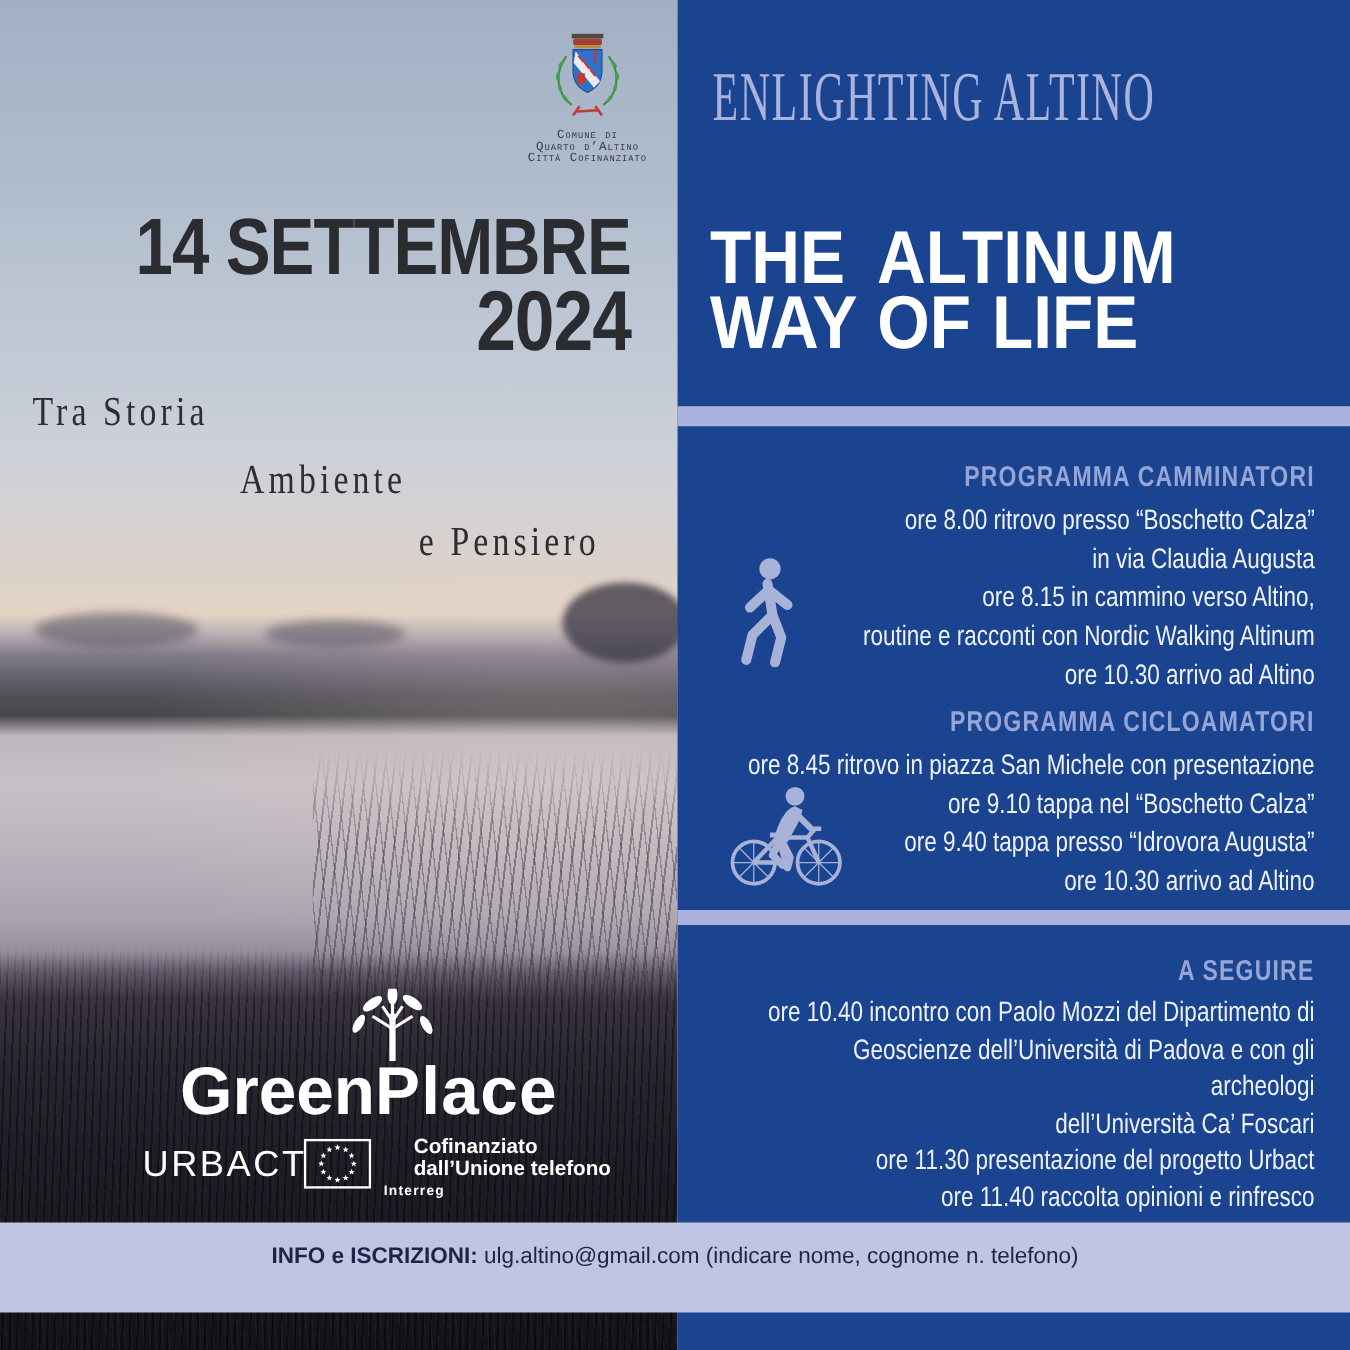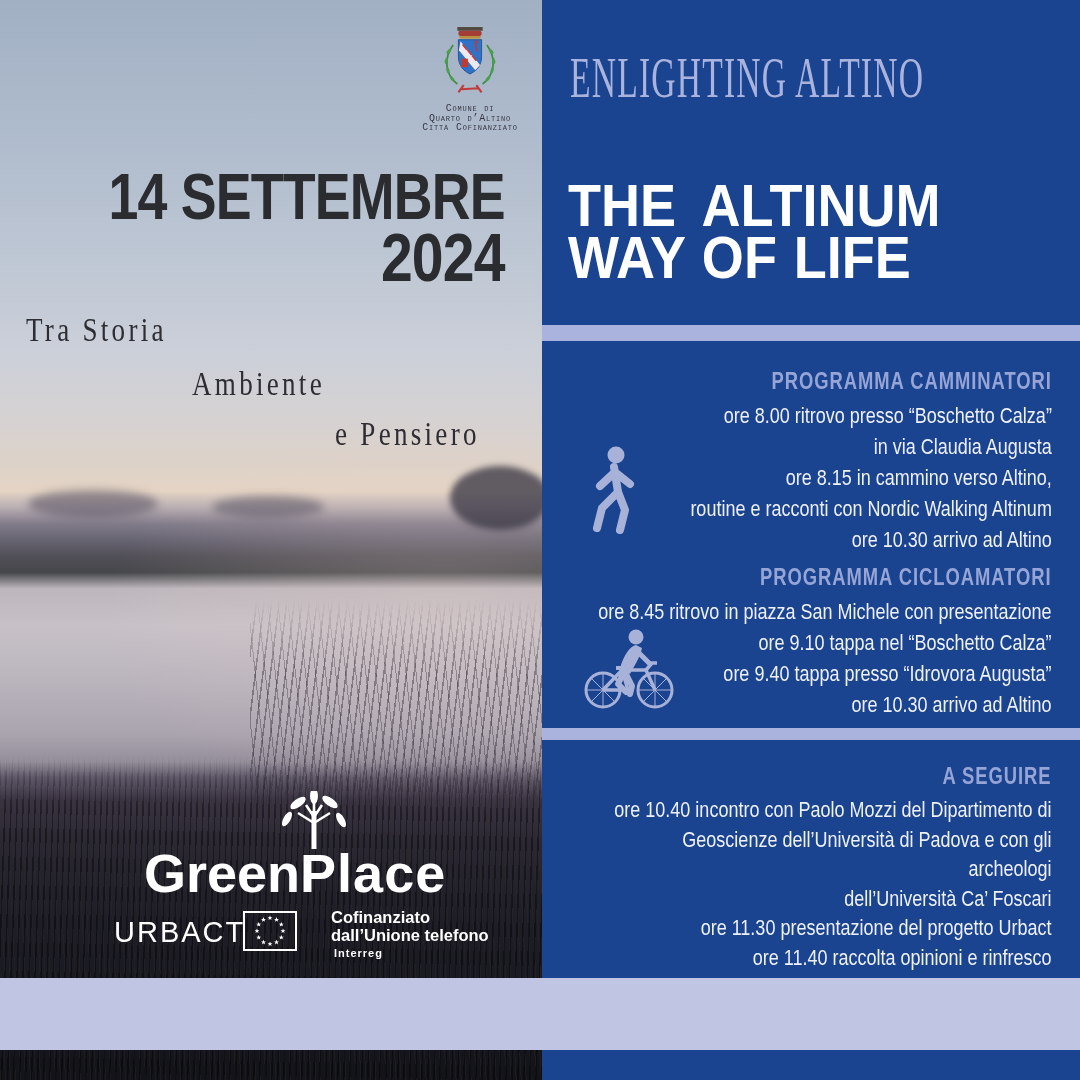--- a/index.html
+++ b/index.html
@@ -101,21 +101,21 @@
   .gp-bold{font-weight:700;padding-left:28px;}
   .gp-light{font-weight:700;letter-spacing:1px;}
   .plant{position:absolute;left:276px;top:791px;width:76px;height:58px;z-index:2;color:#fff;}
   .urbact{
     position:absolute;left:114px;top:916px;z-index:2;color:#fff;font-weight:400;
     font-size:29px;letter-spacing:2px;white-space:nowrap;
   }
   .euflag{position:absolute;left:243px;top:911px;width:54px;height:40px;z-index:2;}
   .eu-text{position:absolute;left:307px;top:908px;z-index:2;color:#fff;white-space:nowrap;}
   .eu-l12{font-weight:700;font-size:16.5px;line-height:18px;margin-left:24px;}
-  .eu-l3{font-weight:700;font-size:11px;letter-spacing:1px;margin-top:3px;padding-left:27px;}
+  .eu-l3{font-weight:700;font-size:11px;letter-spacing:1px;margin-top:3px;}
   
   .footerbar{
     position:absolute;left:0;top:978px;width:1080px;height:72px;background:#bfc5e2;z-index:3;
     text-align:center;color:#1d2547;padding-top:12px;box-sizing:border-box;
   }
   .foot-line{font-size:18px;line-height:29px;}
   .foot-bold{font-weight:700;}
 </style>
 </head>
 <body>
@@ -268,15 +268,18 @@
       </g>
     </svg>
   </div>
   <div class="eu-text">
     <div class="eu-l12">Cofinanziato</div>
     <div class="eu-l12">dall’Unione telefono</div>
     <div class="eu-l3">Interreg</div>
   </div>
 
   <div class="footerbar">
+    <div class="foot-line">
+      <span class="foot-bold">INFO e ISCRIZIONI:</span><span> ulg.altino@gmail.com (indicare nome, cognome n. telefono)</span>
+    </div>
   </div>
 
 </div>
 
 </body></html>

